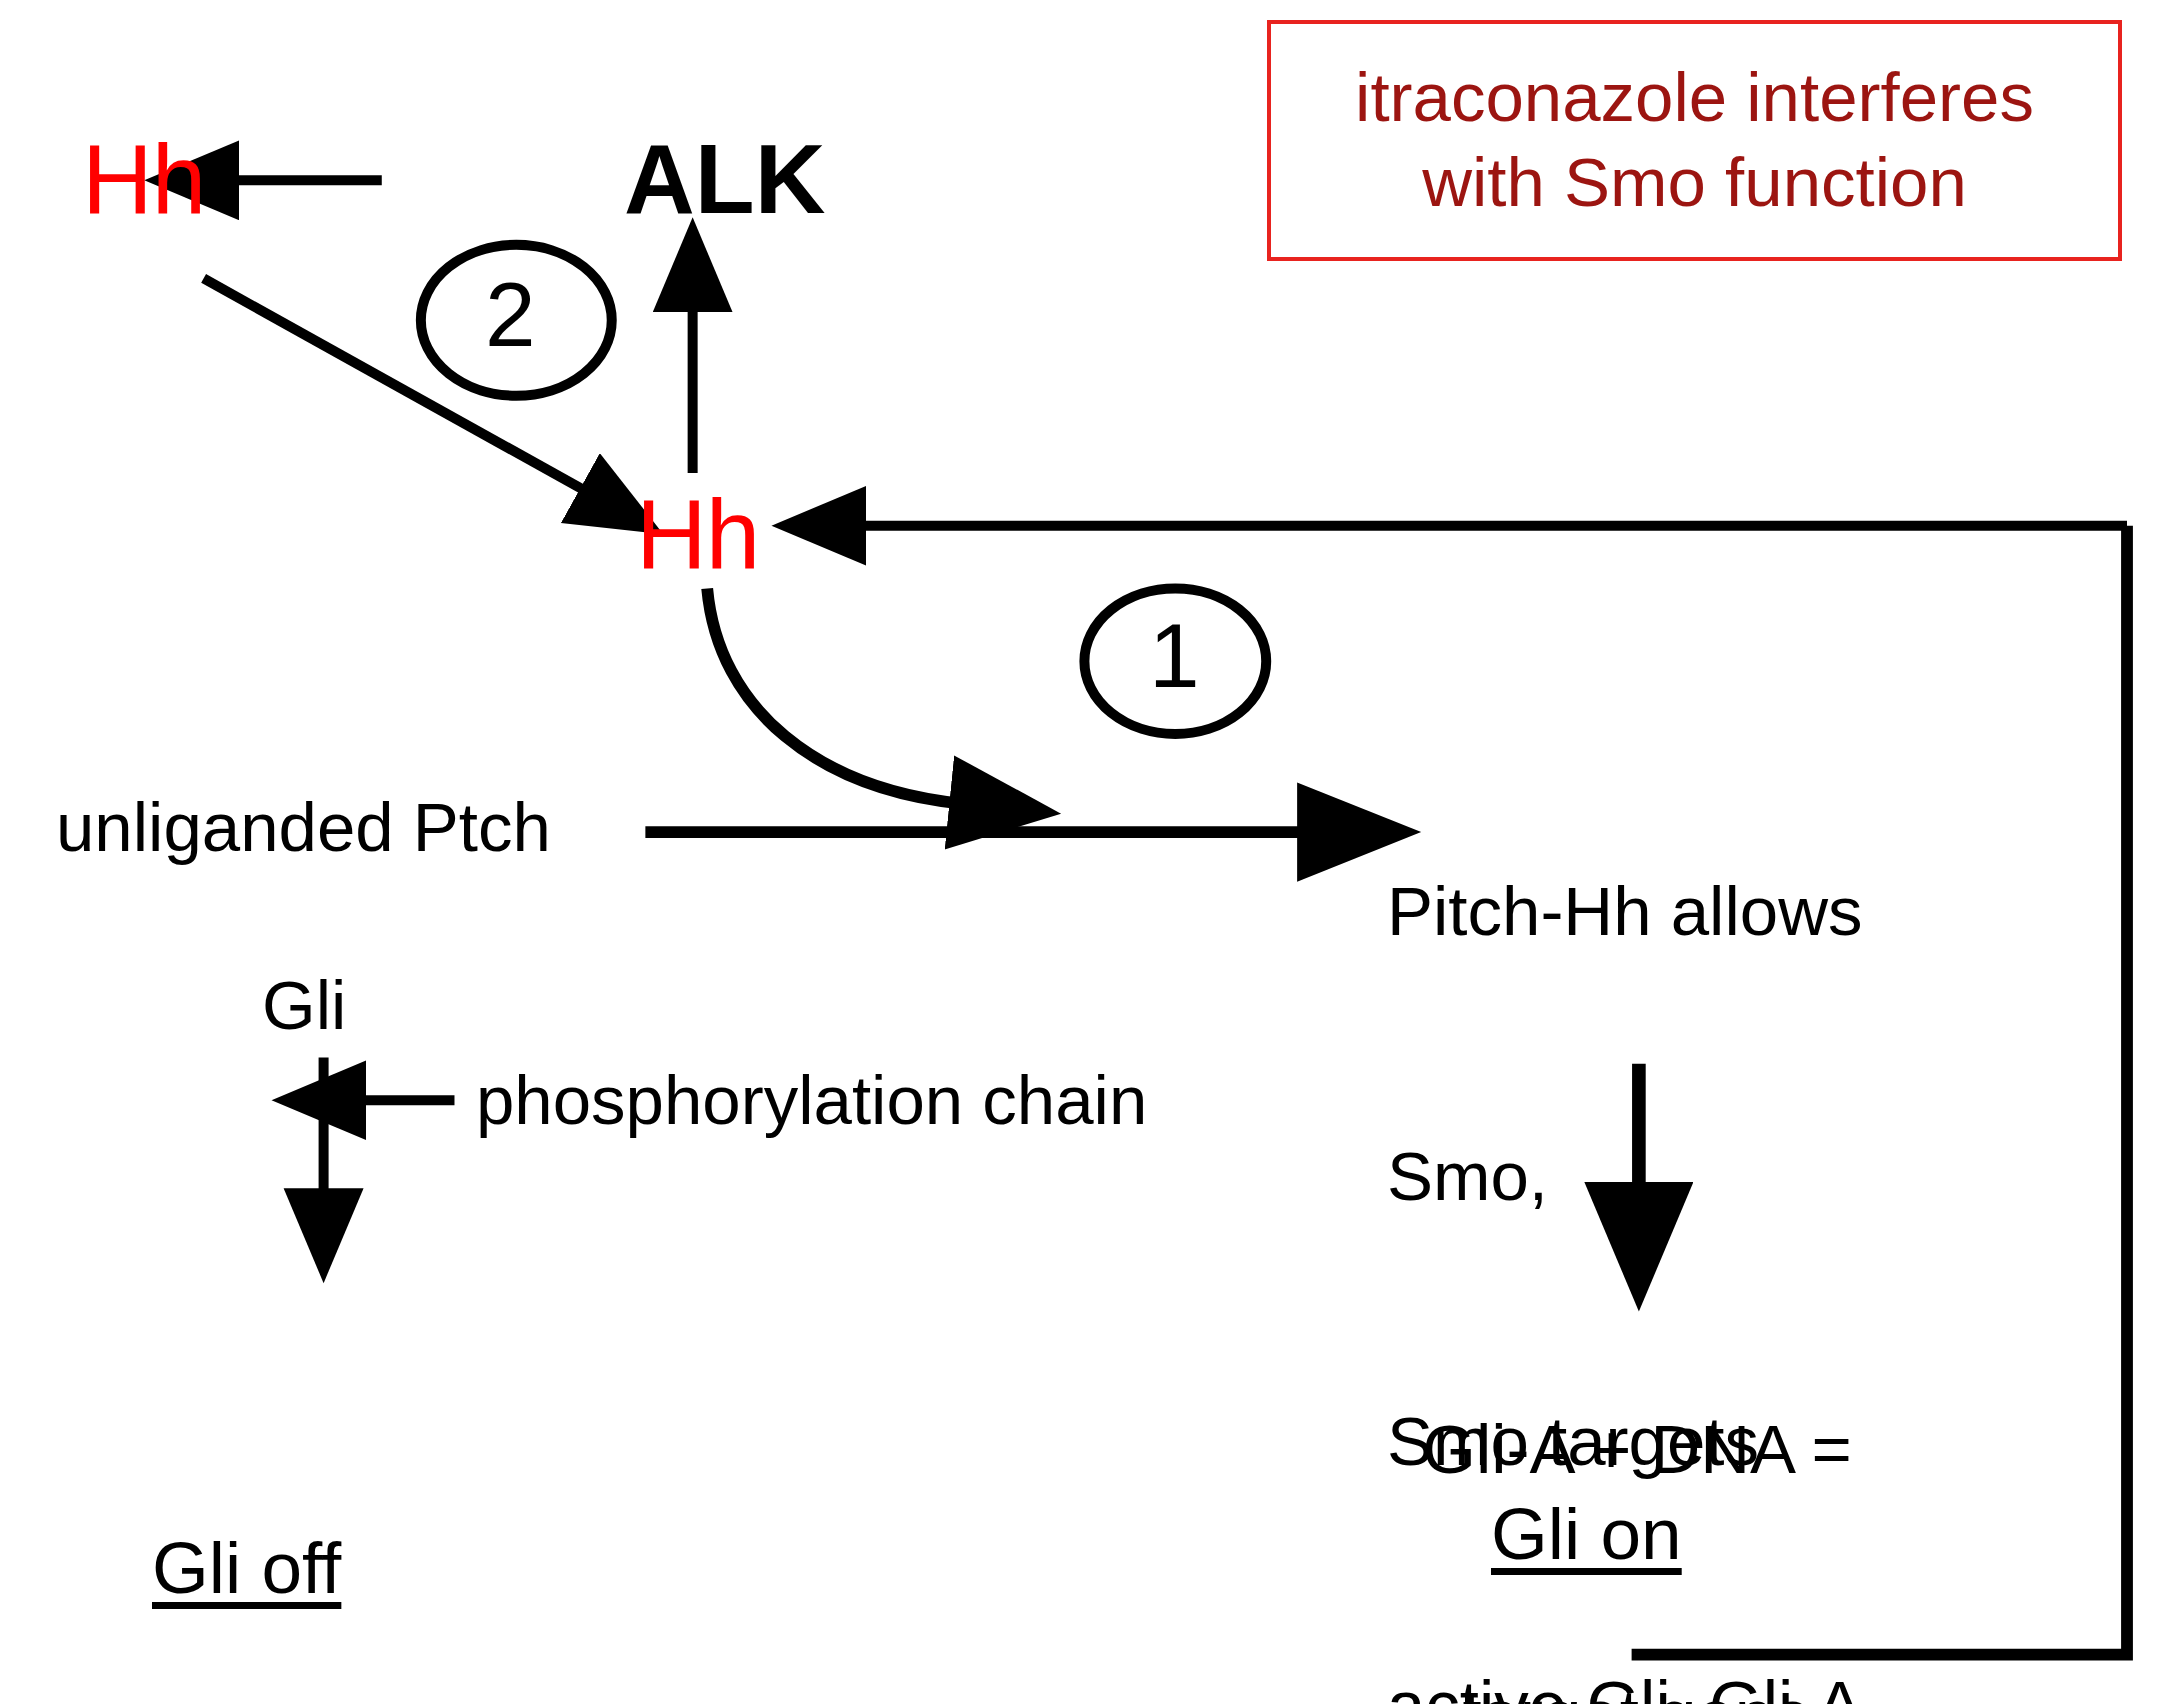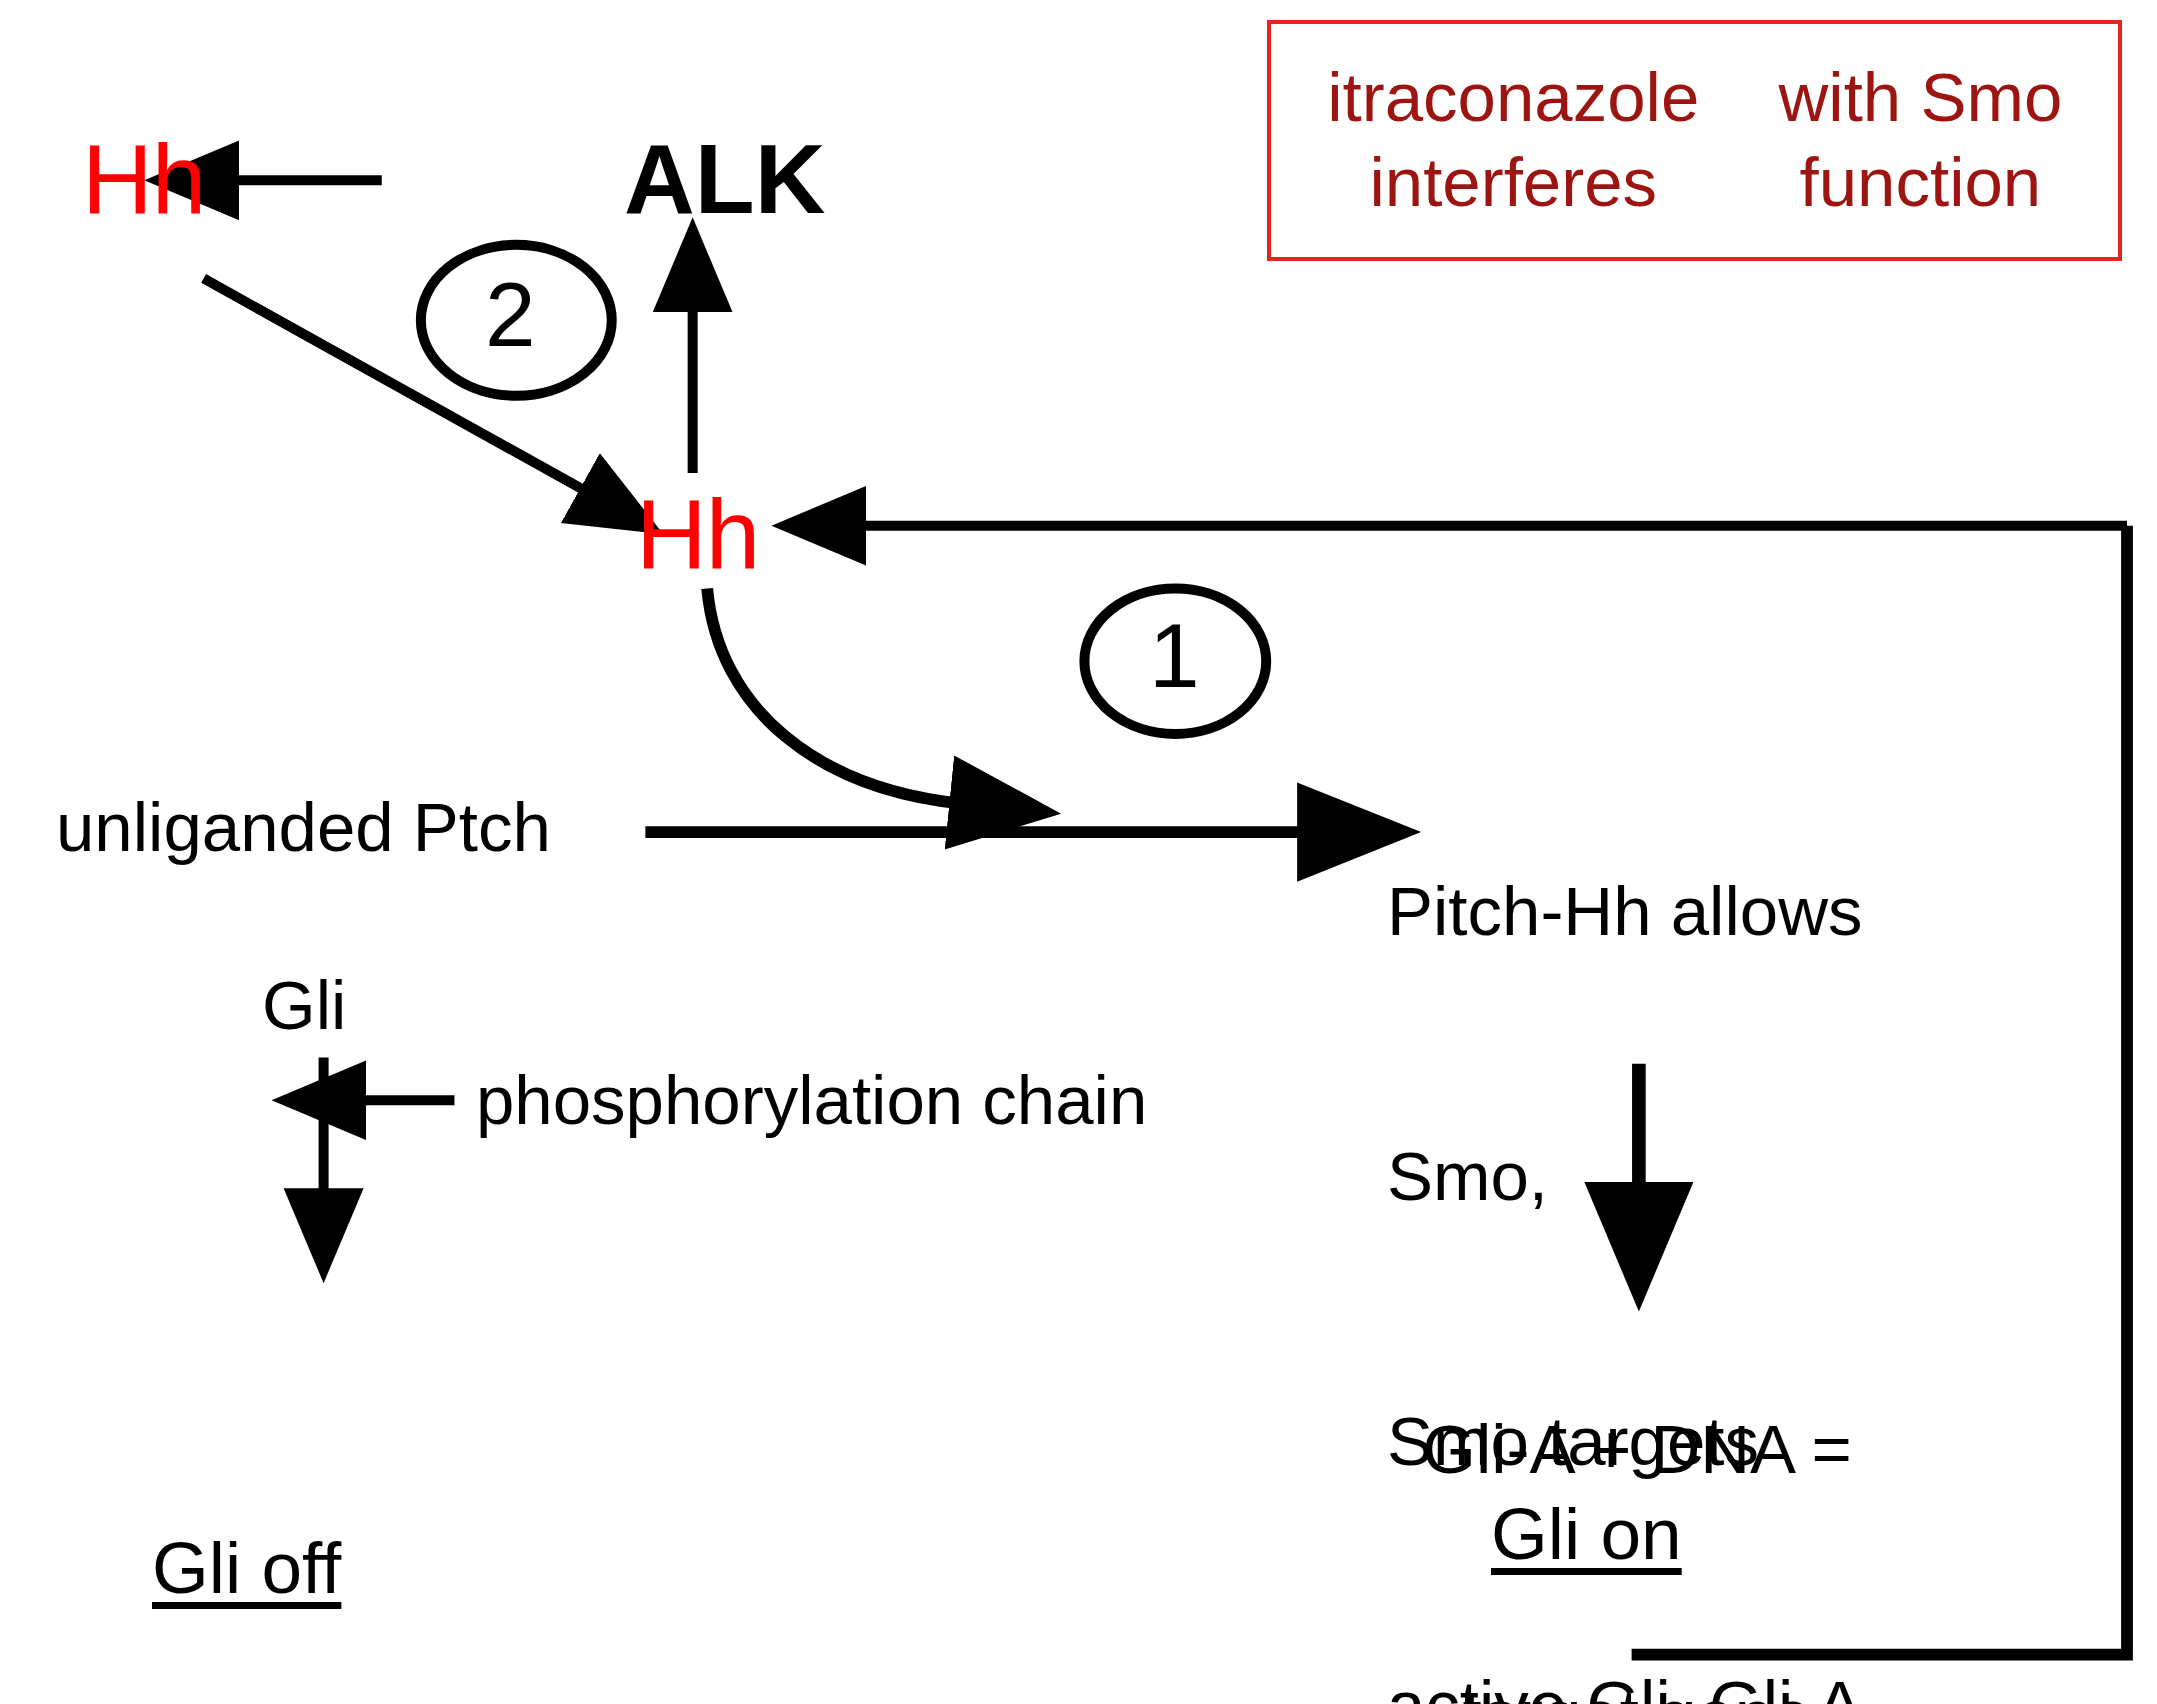--- a/index.html
+++ b/index.html
@@ -36,21 +36,21 @@
   .alk-label {
     font-weight: bold;
     font-size: 98px;
     letter-spacing: 0px;
   }
   .callout-box {
     position: absolute;
     border: 4.5px solid #e8231f;
     box-sizing: border-box;
     display: flex;
-    flex-direction: row;
+    flex-direction: column;
     align-items: center;
     justify-content: center;
     text-align: center;
     color: #9c1511;
     font-size: 69px;
     line-height: 1.22;
     padding: 9px 16.4px;
   }
   .body-text {
     font-size: 69px;

